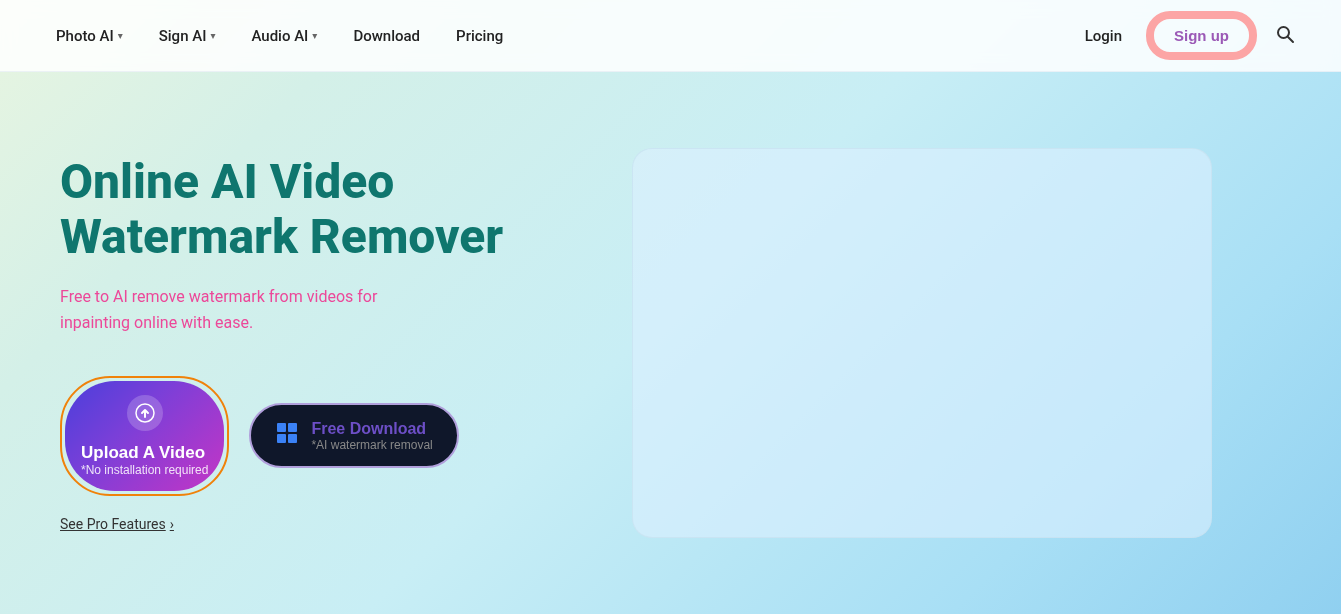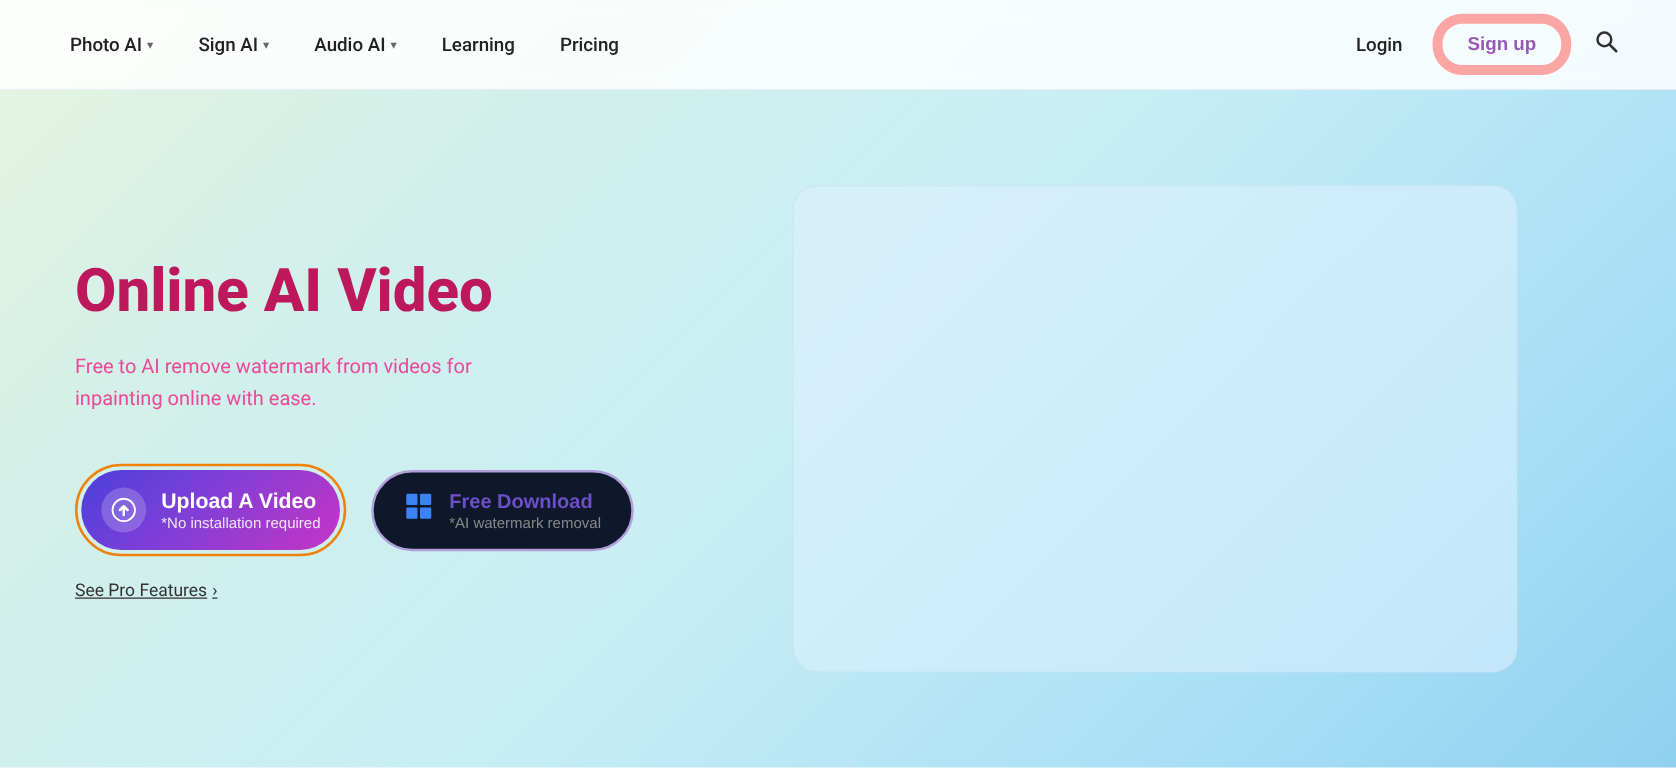--- a/index.html
+++ b/index.html
@@ -97,21 +97,21 @@
       min-height: calc(614px - 72px);
       gap: 60px;
     }
     .left-content {
       flex: 0 0 auto;
       max-width: 560px;
     }
     .hero-title {
       font-size: 48px;
       font-weight: 800;
-      color: #be185d;
+      color: #0f766e;
       line-height: 1.15;
       margin-bottom: 20px;
     }
     .hero-subtitle {
       font-size: 16px;
       color: #ec4899;
       line-height: 1.6;
       margin-bottom: 40px;
     }
     .cta-row {
@@ -132,20 +132,21 @@
       background: linear-gradient(135deg, #4a3fdb 0%, #7b3fd8 40%, #c535c5 100%);
       border: none;
       border-radius: 50px;
       padding: 14px 16px;
       cursor: pointer;
       display: flex;
       align-items: center;
       gap: 12px;
       color: white;
       transition: opacity 0.2s;
+      flex-direction: column;
     }
     .upload-icon {
       width: 36px;
       height: 36px;
       background: rgba(255,255,255,0.2);
       border-radius: 50%;
       display: flex;
       align-items: center;
       justify-content: center;
       font-size: 18px;
@@ -235,21 +236,21 @@
     </div>
     <div class="nav-item">
       <span>Sign AI</span>
       <span class="chevron">▾</span>
     </div>
     <div class="nav-item">
       <span>Audio AI</span>
       <span class="chevron">▾</span>
     </div>
     <div class="nav-item">
-      <span>Learning</span>
+      <span>Download</span>
     </div>
     <div class="nav-item">
       <span>Pricing</span>
     </div>
   </nav>
 
   <div class="nav-right">
     <span class="login-btn">Login</span>
     <button class="signup-btn">Sign up</button>
     <span class="search-icon-btn">
@@ -258,20 +259,21 @@
         <path d="M13 13 L18 18" stroke="#333" stroke-width="2" stroke-linecap="round"></path>
       </svg>
     </span>
   </div>
 </header>
 
 <main class="main">
   <div class="left-content">
     <h1 class="hero-title">
       <span>Online AI Video</span><br>
+      <span>Watermark Remover</span>
     </h1>
     <p class="hero-subtitle">
       Free to AI remove watermark from videos for<br>inpainting online with ease.
     </p>
 
     <div class="cta-row">
 
       <div class="upload-btn-wrapper">
         <button class="upload-btn">
           <div class="upload-icon">

